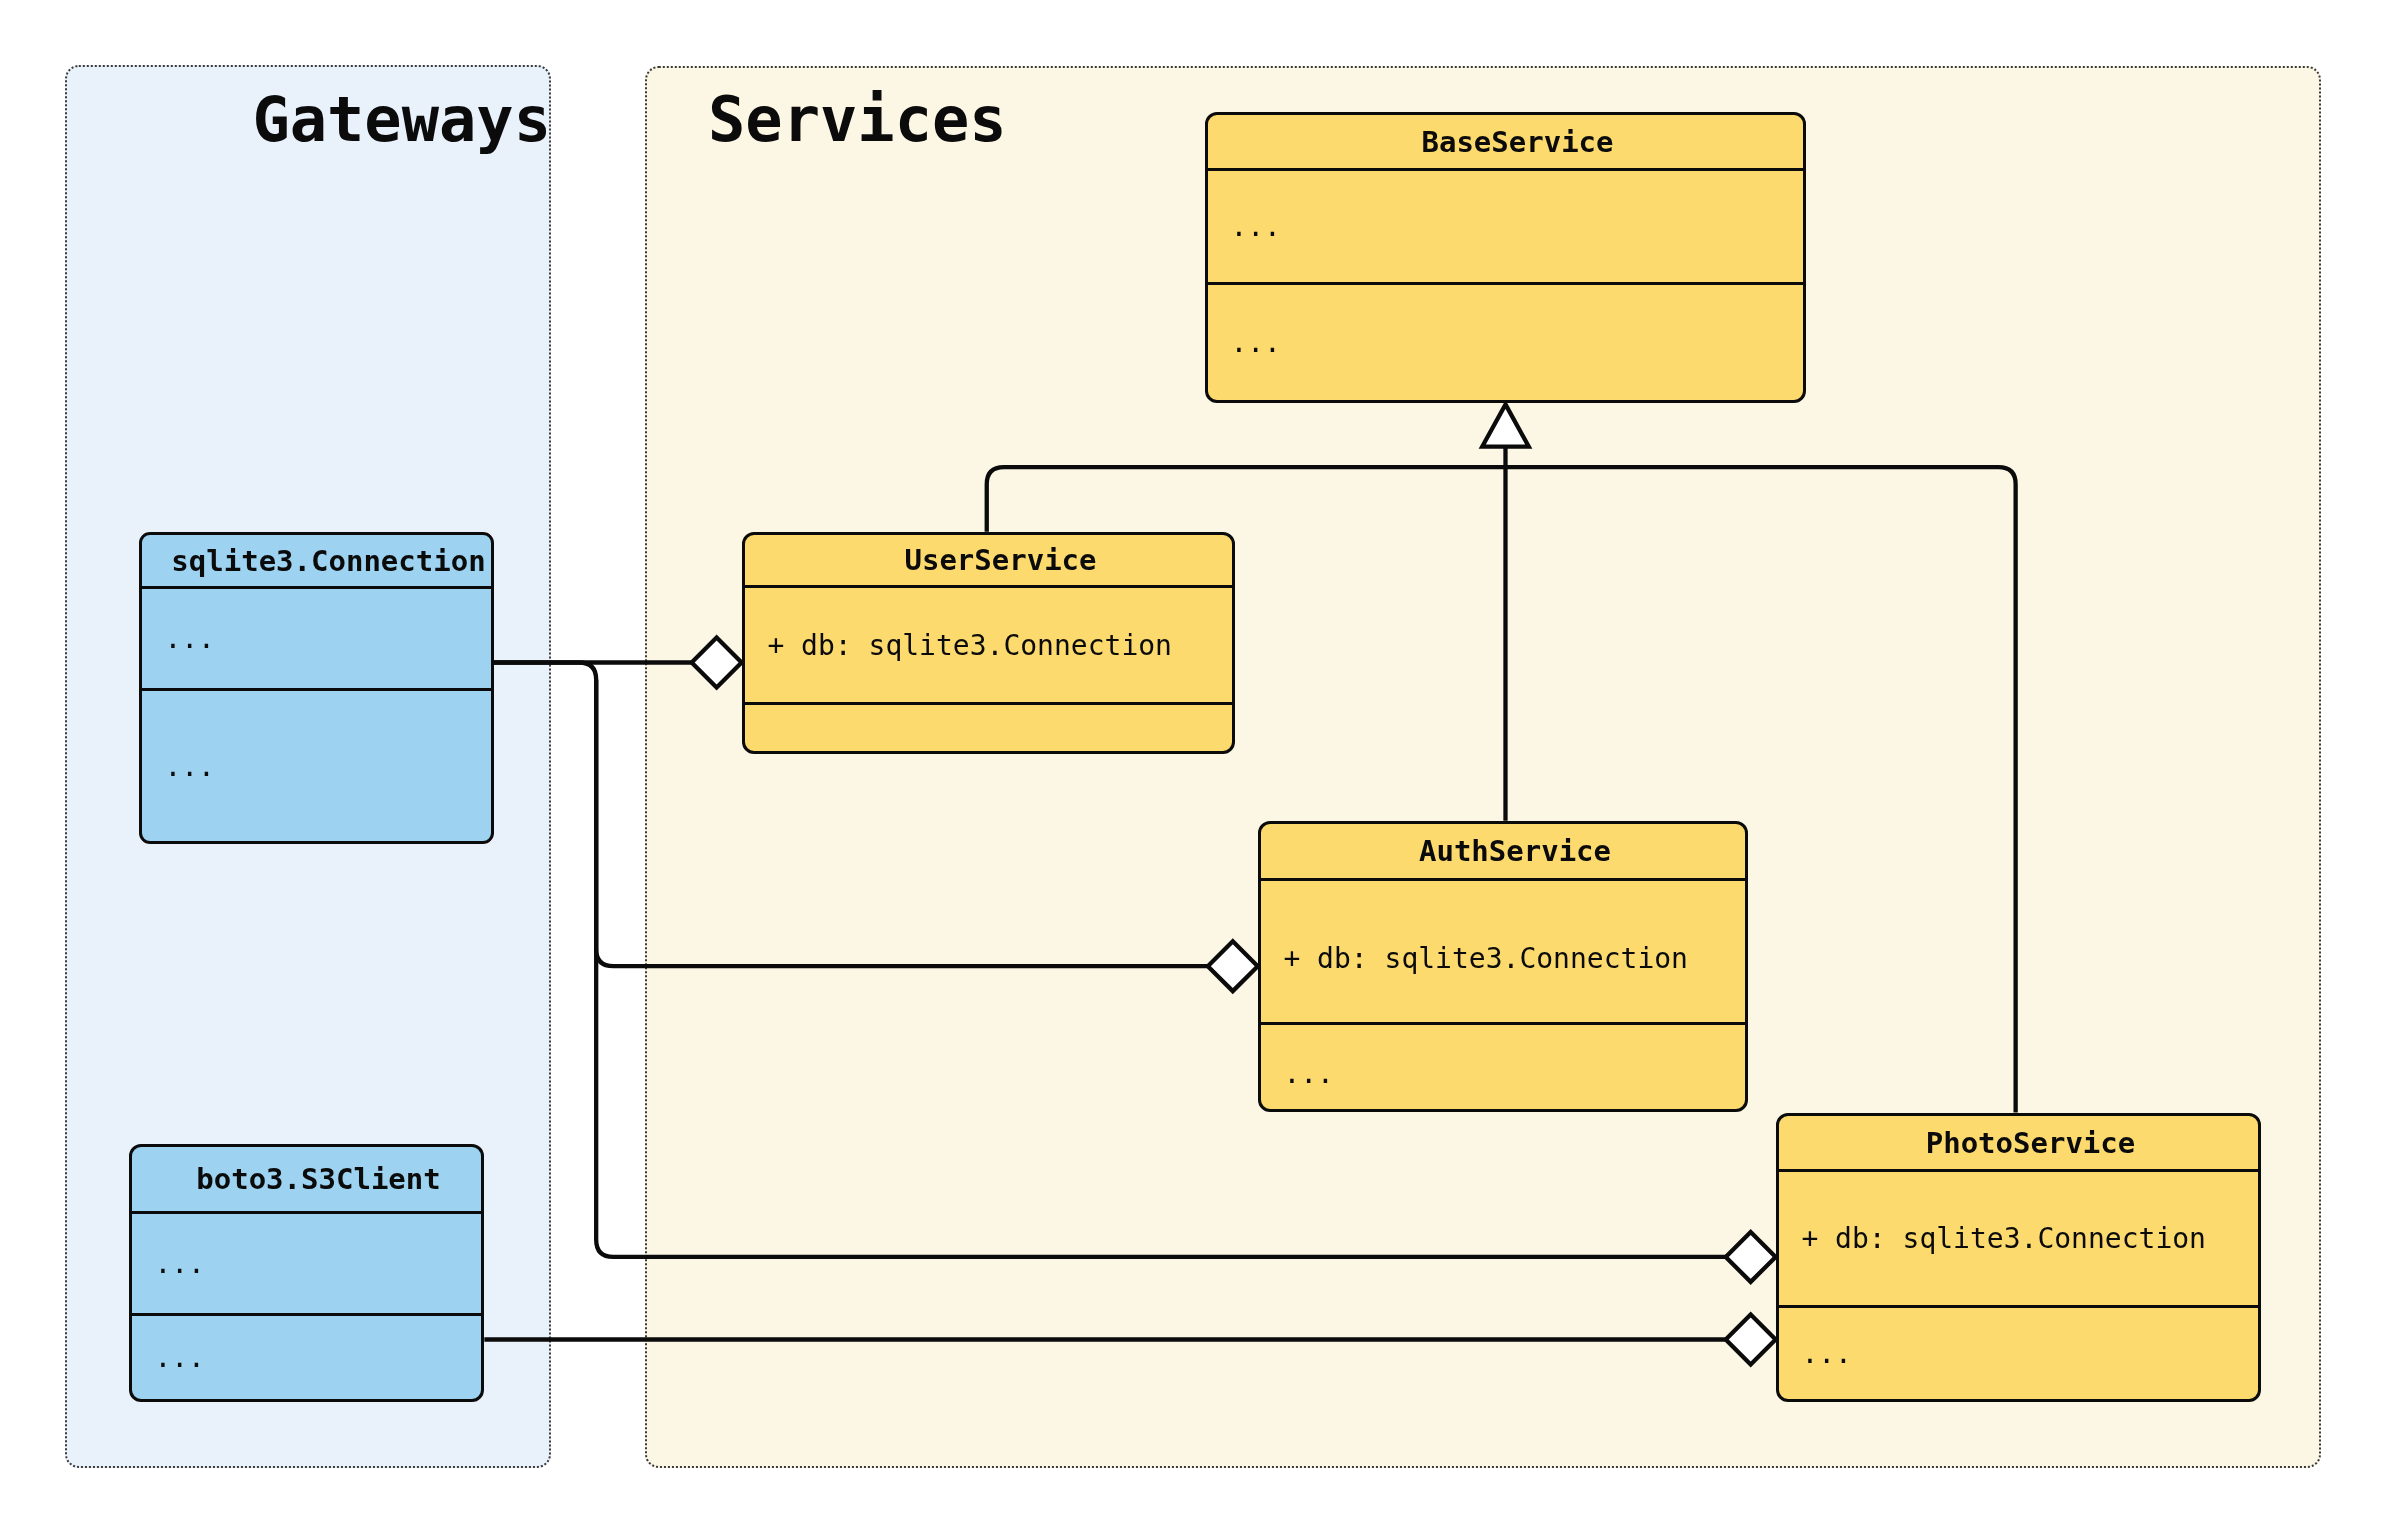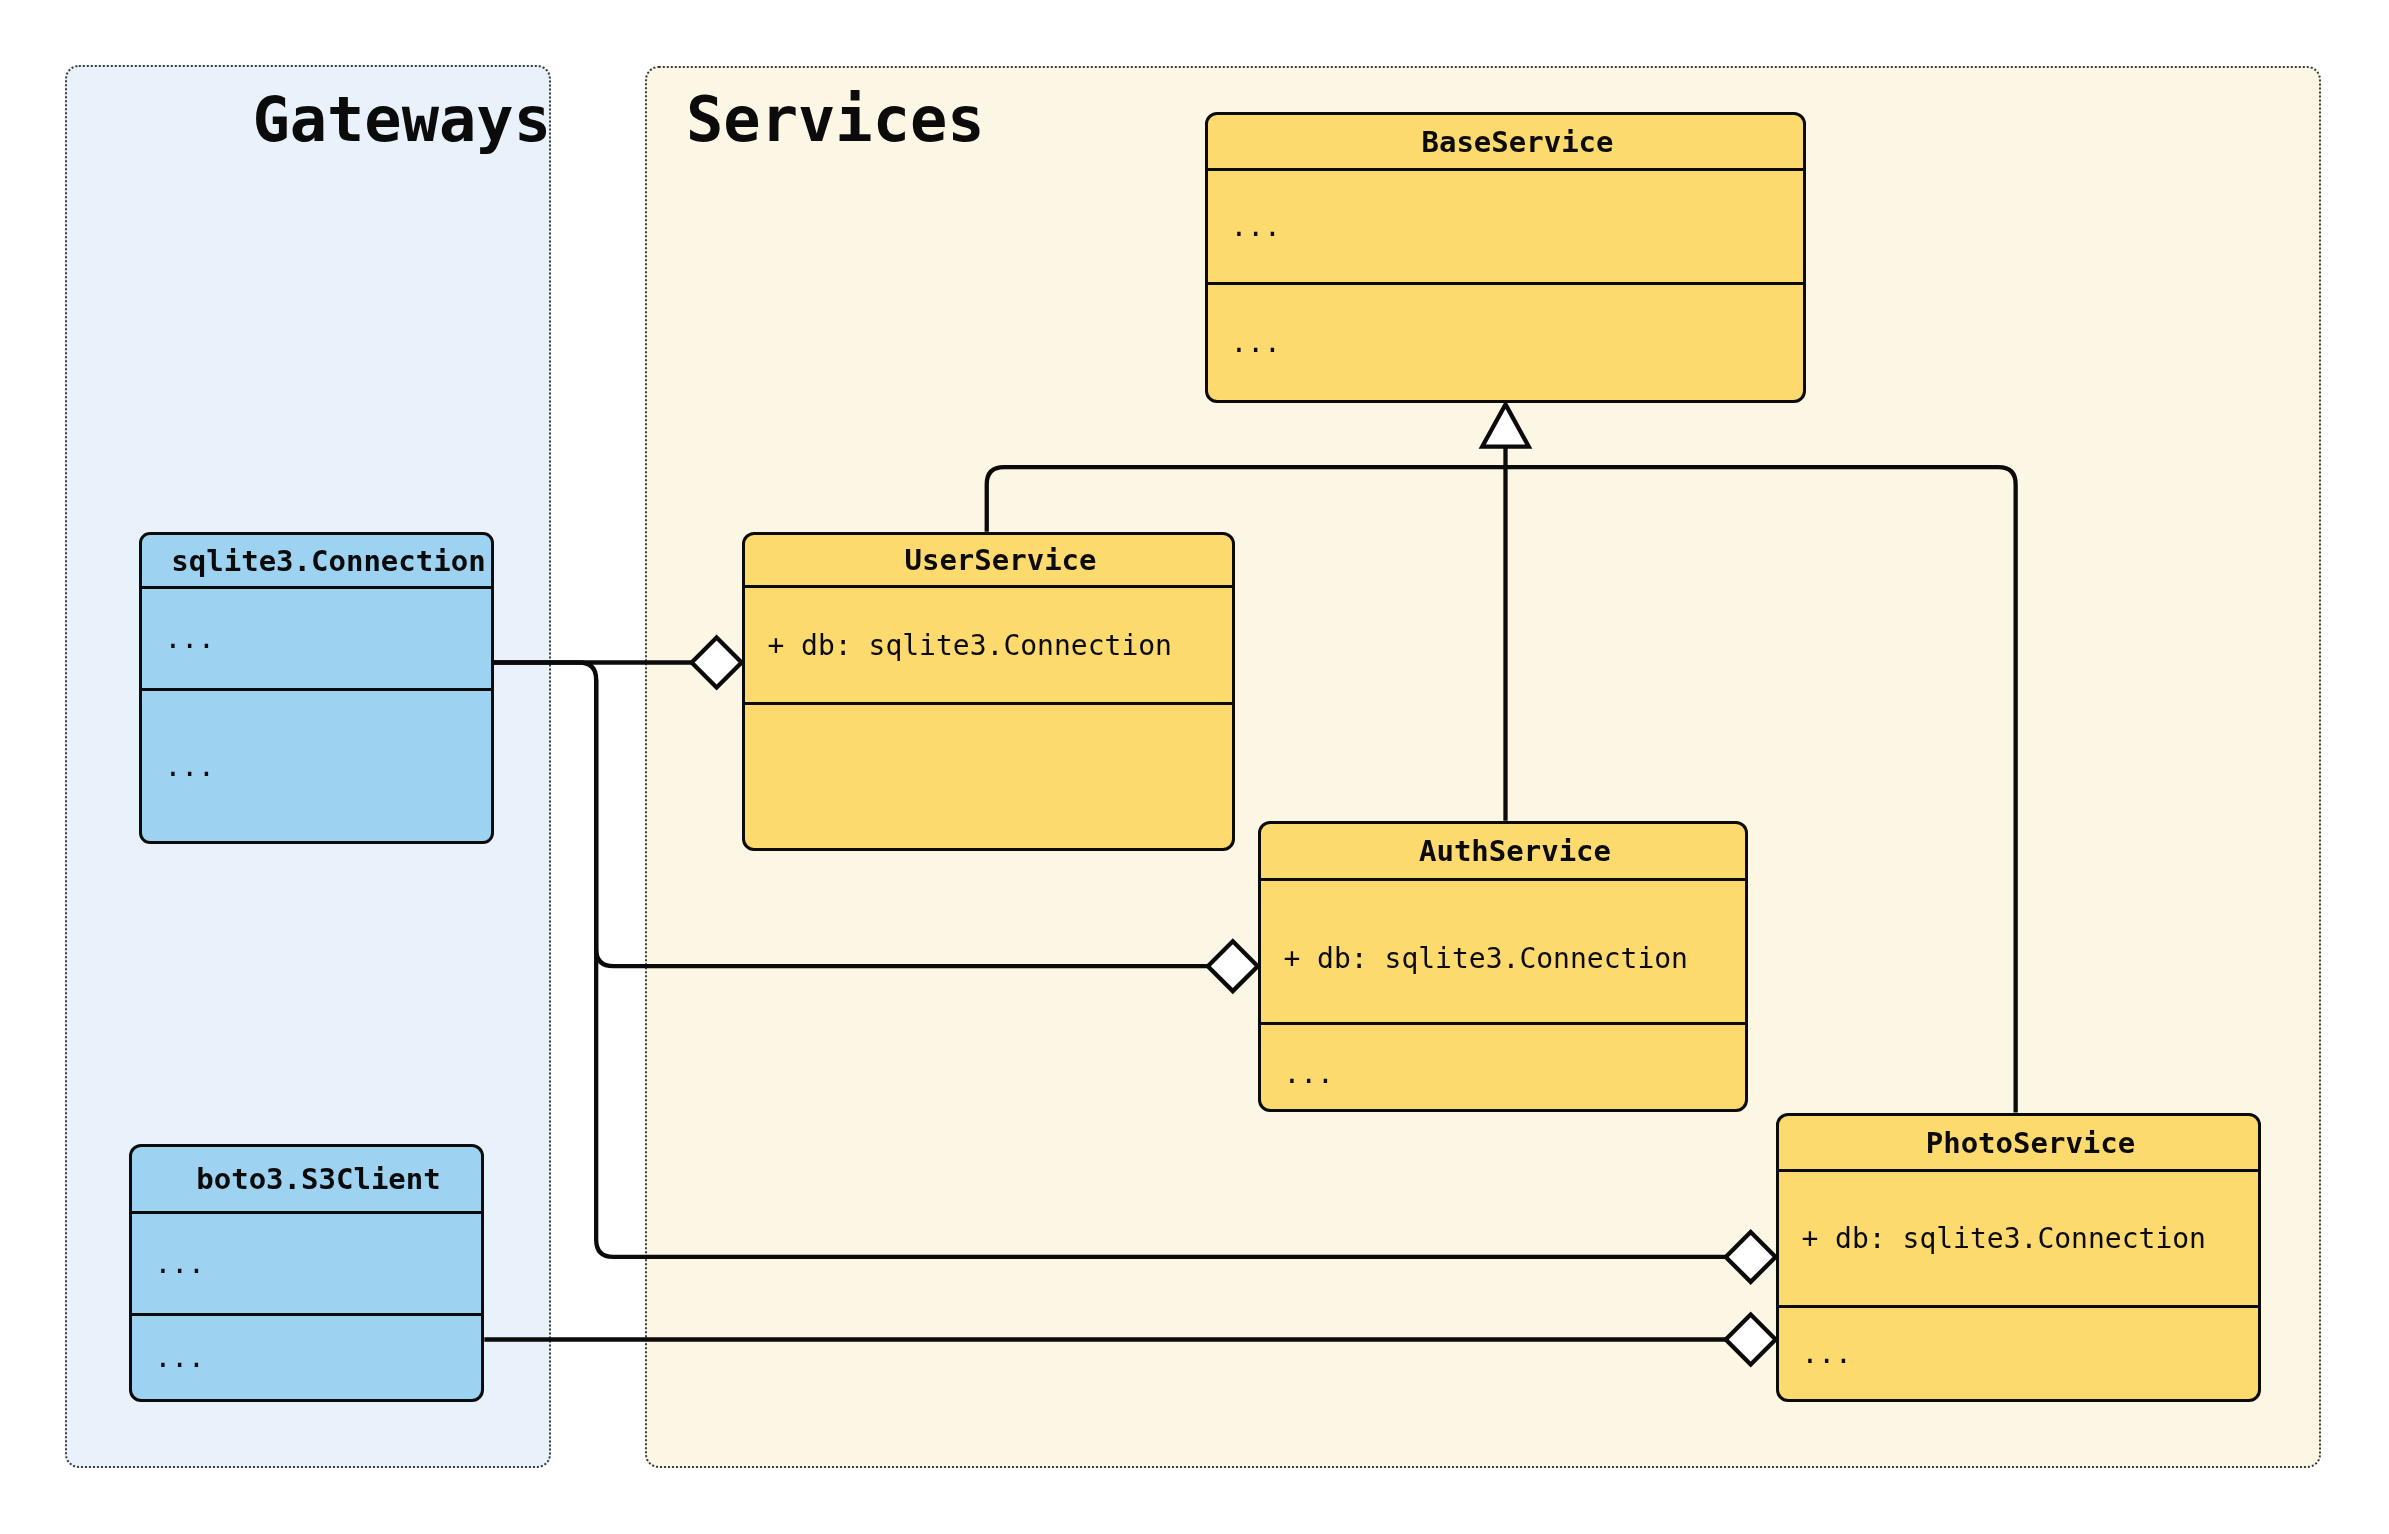--- a/index.html
+++ b/index.html
@@ -24,21 +24,21 @@
   .panel-services { left: 645px; top: 66px; width: 1676px; height: 1402px; background: var(--color-panel-services, #FCF6E4); }
   .panel-title {
     position: absolute;
     top: 83px;
     font-size: 62px;
     font-weight: bold;
     letter-spacing: 0px;
     white-space: nowrap;
   }
   .panel-title.gateways { left: 65px; width: 486px; text-align: right; }
-  .panel-title.services { left: 686px; text-align: center; }
+  .panel-title.services { left: 708px; text-align: center; }
 
   
   .class-box {
     position: absolute;
     box-sizing: border-box;
     border: 3.4px solid #0b0b0b;
     border-radius: 12px;
     display: flex;
     flex-direction: column;
     overflow: hidden;
@@ -78,21 +78,21 @@
     font-size: 28px;
     line-height: 33px;
   }
   .member-row { white-space: nowrap; }
 
   
   #box-base-service   { left: 1205px; top: 112px;  width: 601px; height: 291px; }
   #box-base-service   .class-header { height: 56px; }
   #box-base-service   .class-attrs  { height: 114px; }
 
-  #box-user-service   { left: 742px;  top: 532px;  width: 493px; height: 319px; }
+  #box-user-service   { left: 742px;  top: 532px;  width: 493px; height: 222px; }
   #box-user-service   .class-header { height: 53px; }
   #box-user-service   .class-attrs  { height: 117px; }
 
   #box-auth-service   { left: 1258px; top: 821px;  width: 490px; height: 291px; gap: 13px; }
   #box-auth-service   .class-header { height: 57px; }
   #box-auth-service   .class-attrs  { height: 131px; }
 
   #box-photo-service  { left: 1776px; top: 1113px; width: 485px; height: 289px; }
   #box-photo-service  .class-header { height: 56px; }
   #box-photo-service  .class-attrs  { height: 136px; }

